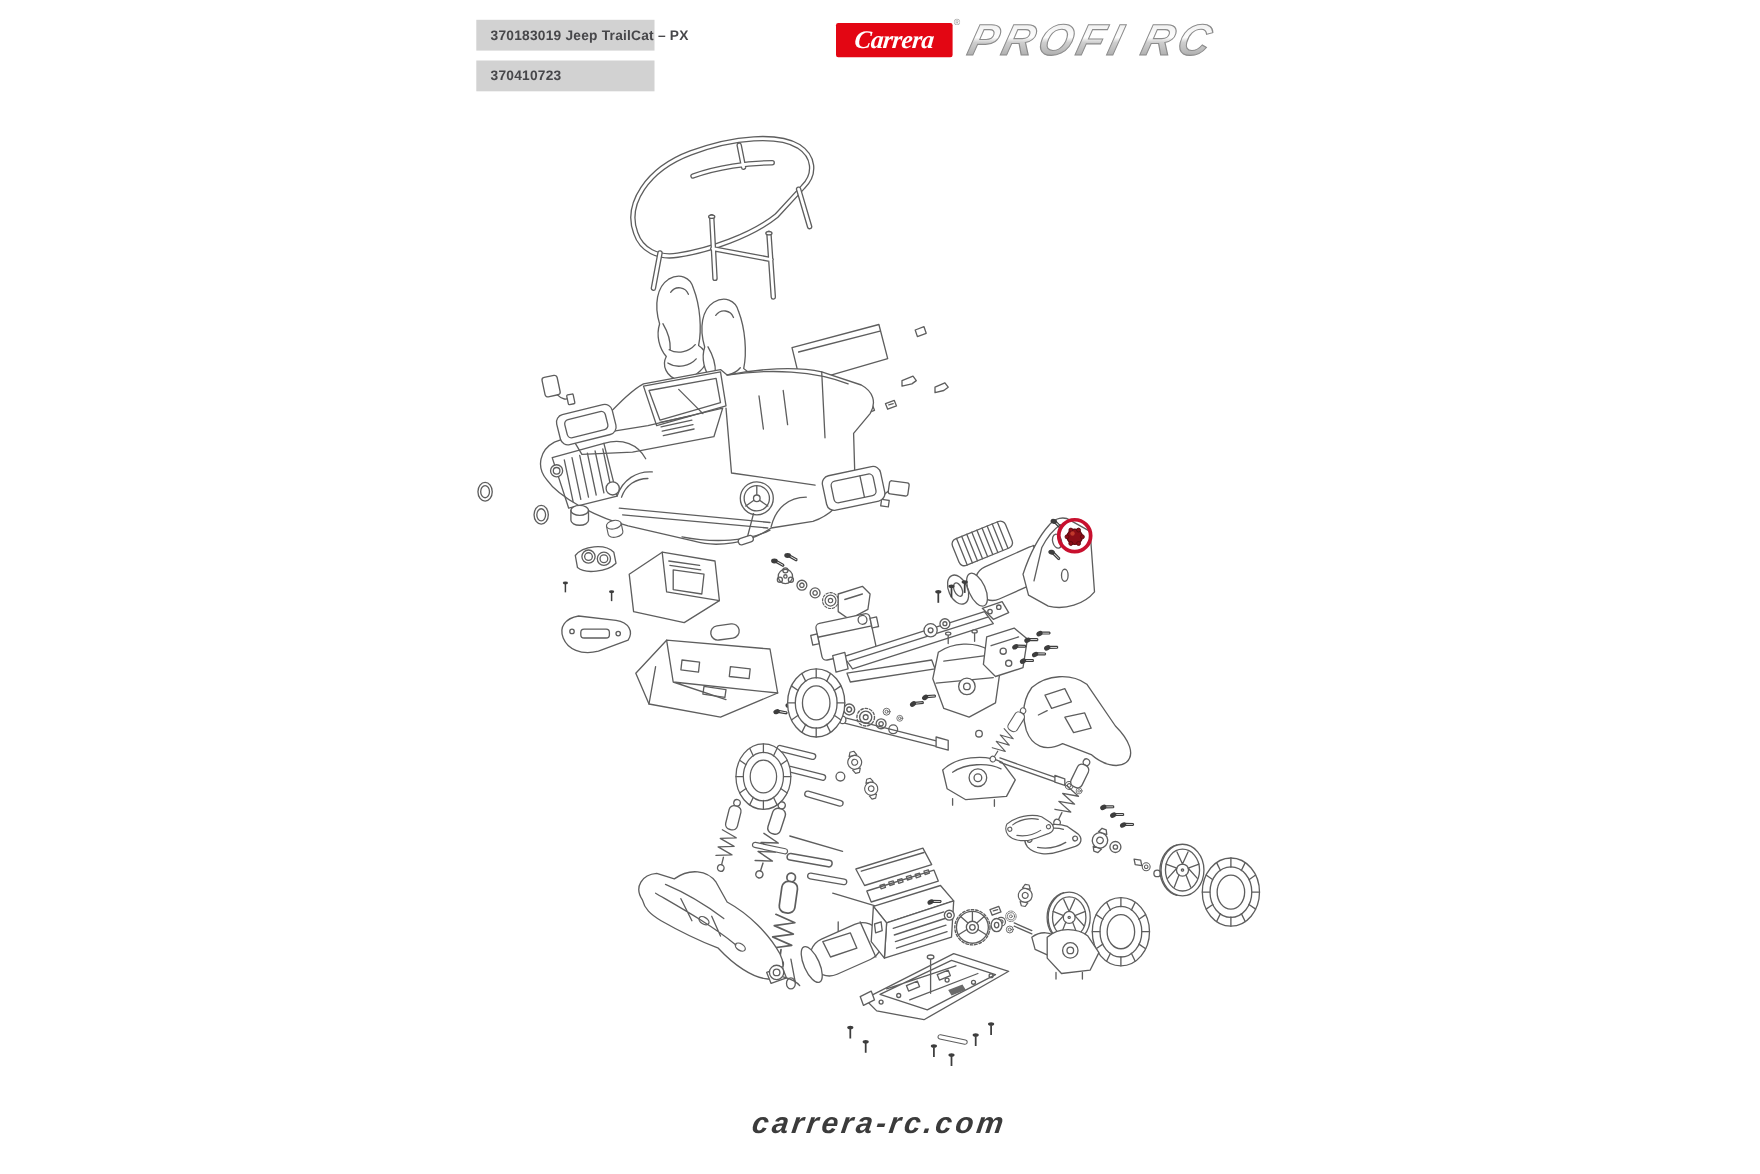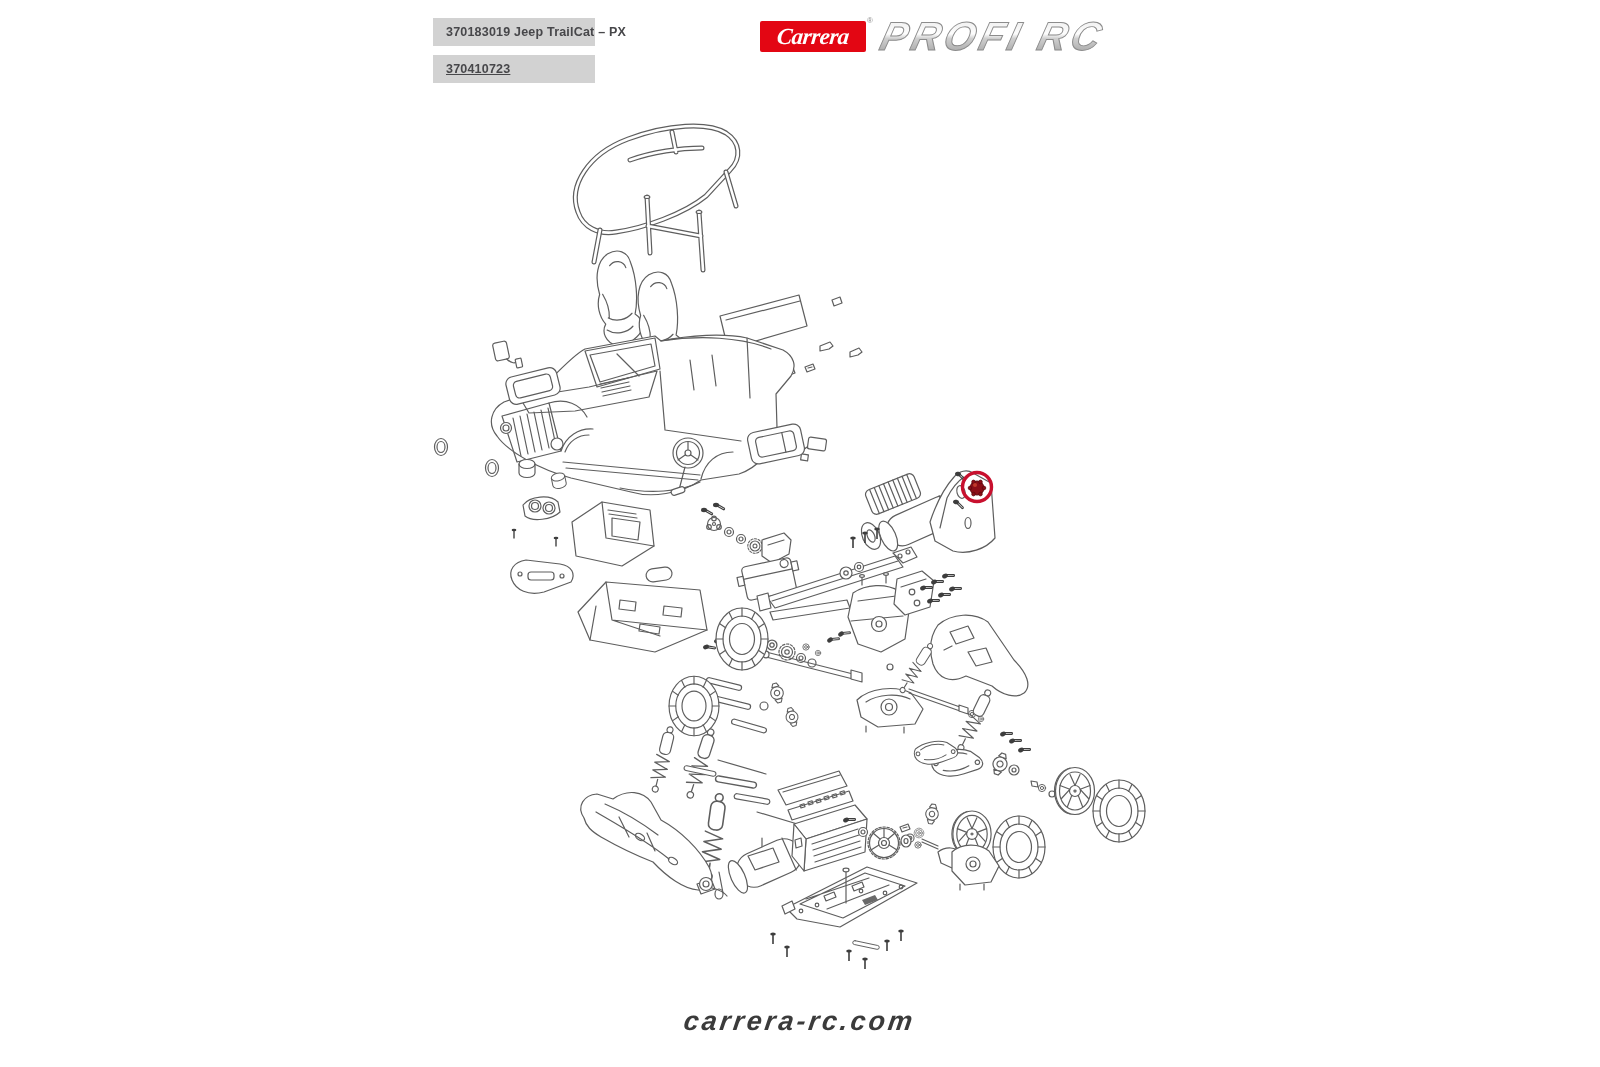--- a/index.html
+++ b/index.html
@@ -2,21 +2,21 @@
 <html><head>
 <meta charset="utf-8">
 <style>
   html,body{margin:0;padding:0;background:#fff;}
   .page{position:relative;width:1600px;height:1067px;background:#fff;overflow:hidden;
         font-family:"Liberation Sans",sans-serif;}
   
   .plabel{position:absolute;left:433px;width:162px;height:28px;background:#d2d2d2;
           color:#47474a;font-size:12.5px;font-weight:bold;line-height:28px;
           padding-left:13px;box-sizing:border-box;letter-spacing:.2px;white-space:nowrap;}
-  .plabel.l1{top:18px;} .plabel.l2{top:55px;text-decoration:underline;}
+  .plabel.l1{top:18px;} .plabel.l2{top:55px;}
   
   .carrera-box{position:absolute;left:760px;top:21px;width:106px;height:31px;
                background:#e30613;border-radius:2px;display:flex;align-items:center;justify-content:center;}
   .carrera-script{font-family:"Liberation Serif",serif;font-style:italic;font-weight:bold;
                   color:#fff;font-size:23px;letter-spacing:-.5px;transform:skewX(-6deg);line-height:1;}
   .rmark{position:absolute;left:867px;top:16px;font-size:8px;color:#8d8d8d;}
   .profi-svg{position:absolute;left:876px;top:10px;}
   
   .footer{position:absolute;left:0;right:0;top:1006px;text-align:center;}
   .footer span{display:inline-block;font-weight:bold;font-style:italic;font-size:27px;

